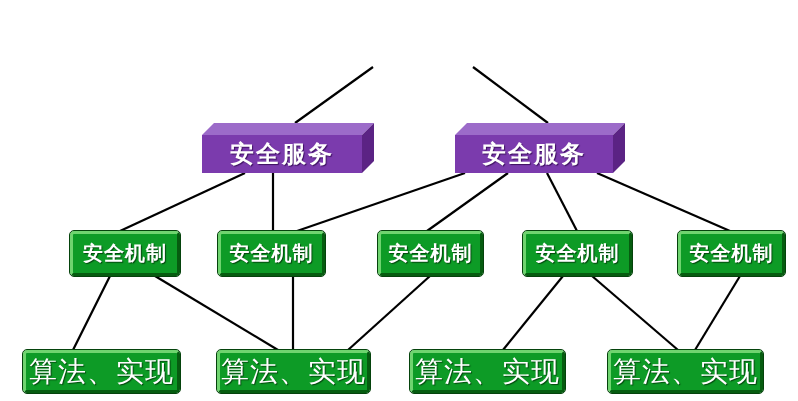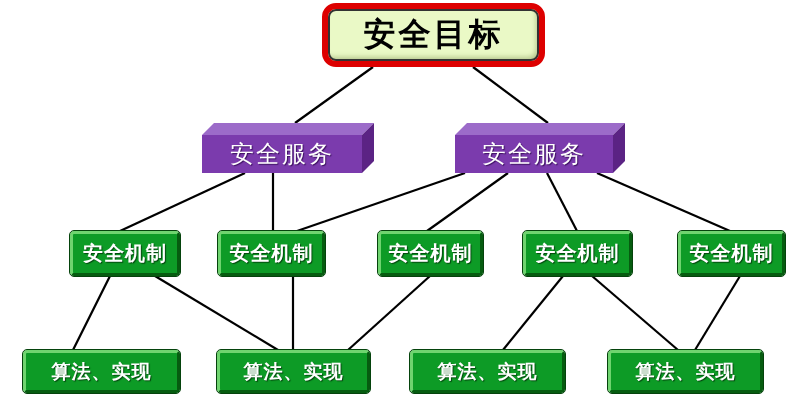--- a/index.html
+++ b/index.html
@@ -28,32 +28,32 @@
   .svc::before{ 
     content:"";position:absolute;left:0;top:-12px;width:calc(100% + 12px);height:12px;
     background:var(--purpleTop,#9C6BC9);
     clip-path:polygon(12px 0,100% 0,calc(100% - 12px) 100%,0 100%);
   }
   .svc::after{ 
     content:"";position:absolute;right:-12px;top:-12px;width:12px;height:calc(100% + 12px);
     background:var(--purpleSide,#5B2384);
     clip-path:polygon(0 12px,100% 0,100% calc(100% - 12px),0 100%);
   }
-  .svc span{font-size:24px;font-weight:normal;color:#fff;letter-spacing:2px;text-shadow:1px 1px 1px #3d1060;}
+  .svc span{font-size:24px;font-weight:bold;color:#fff;letter-spacing:2px;text-shadow:1px 1px 1px #3d1060;}
 
   
   .green{
     background:var(--greenFill,#0D9B26);
     border:3px solid;
     border-color:var(--greenLight,#6FD46F) var(--greenDark,#065C10) var(--greenDark,#065C10) var(--greenLight,#6FD46F);
     outline:1px solid #05430c;
     border-radius:4px;
   }
   .mech span{font-size:20px;font-weight:bold;color:#fff;letter-spacing:1px;text-shadow:1px 1px 1px #04470e;}
-  .impl span{font-size:19px;font-weight:bold;color:#fff;letter-spacing:1px;text-shadow:1px 1px 1px #04470e;}
+  .impl span{font-size:28px;font-weight:normal;color:#fff;letter-spacing:1px;text-shadow:1px 1px 1px #04470e;}
 
   
   #node-goal {left:322px;top:3px;  width:223px;height:64px;}
   #node-svc1 {left:202px;top:135px;width:160px;height:38px;}
   #node-svc2 {left:455px;top:135px;width:158px;height:38px;}
   #node-mech1{left:70px; top:231px;width:110px;height:45px;}
   #node-mech2{left:218px;top:231px;width:107px;height:45px;}
   #node-mech3{left:378px;top:231px;width:105px;height:45px;}
   #node-mech4{left:523px;top:231px;width:109px;height:45px;}
   #node-mech5{left:678px;top:231px;width:107px;height:45px;}
@@ -78,23 +78,20 @@
       <line x1="597" y1="173" x2="730" y2="231" stroke="#000000" stroke-width="2.2"></line>
       <line x1="110" y1="276" x2="73" y2="350" stroke="#000000" stroke-width="2.2"></line>
       <line x1="155" y1="276" x2="278" y2="350" stroke="#000000" stroke-width="2.2"></line>
       <line x1="293" y1="276" x2="293" y2="350" stroke="#000000" stroke-width="2.2"></line>
       <line x1="430" y1="276" x2="348" y2="350" stroke="#000000" stroke-width="2.2"></line>
       <line x1="563" y1="276" x2="503" y2="350" stroke="#000000" stroke-width="2.2"></line>
       <line x1="592" y1="276" x2="678" y2="350" stroke="#000000" stroke-width="2.2"></line>
       <line x1="740" y1="276" x2="695" y2="350" stroke="#000000" stroke-width="2.2"></line>
     </svg>
 
-  <div class="node goal" id="node-goal">
-    <span>安全目标</span>
-  </div>
 
   <div class="node svc" id="node-svc1">
     <span>安全服务</span>
   </div>
   <div class="node svc" id="node-svc2">
     <span>安全服务</span>
   </div>
 
   <div class="node green mech" id="node-mech1">
     <span>安全机制</span>

